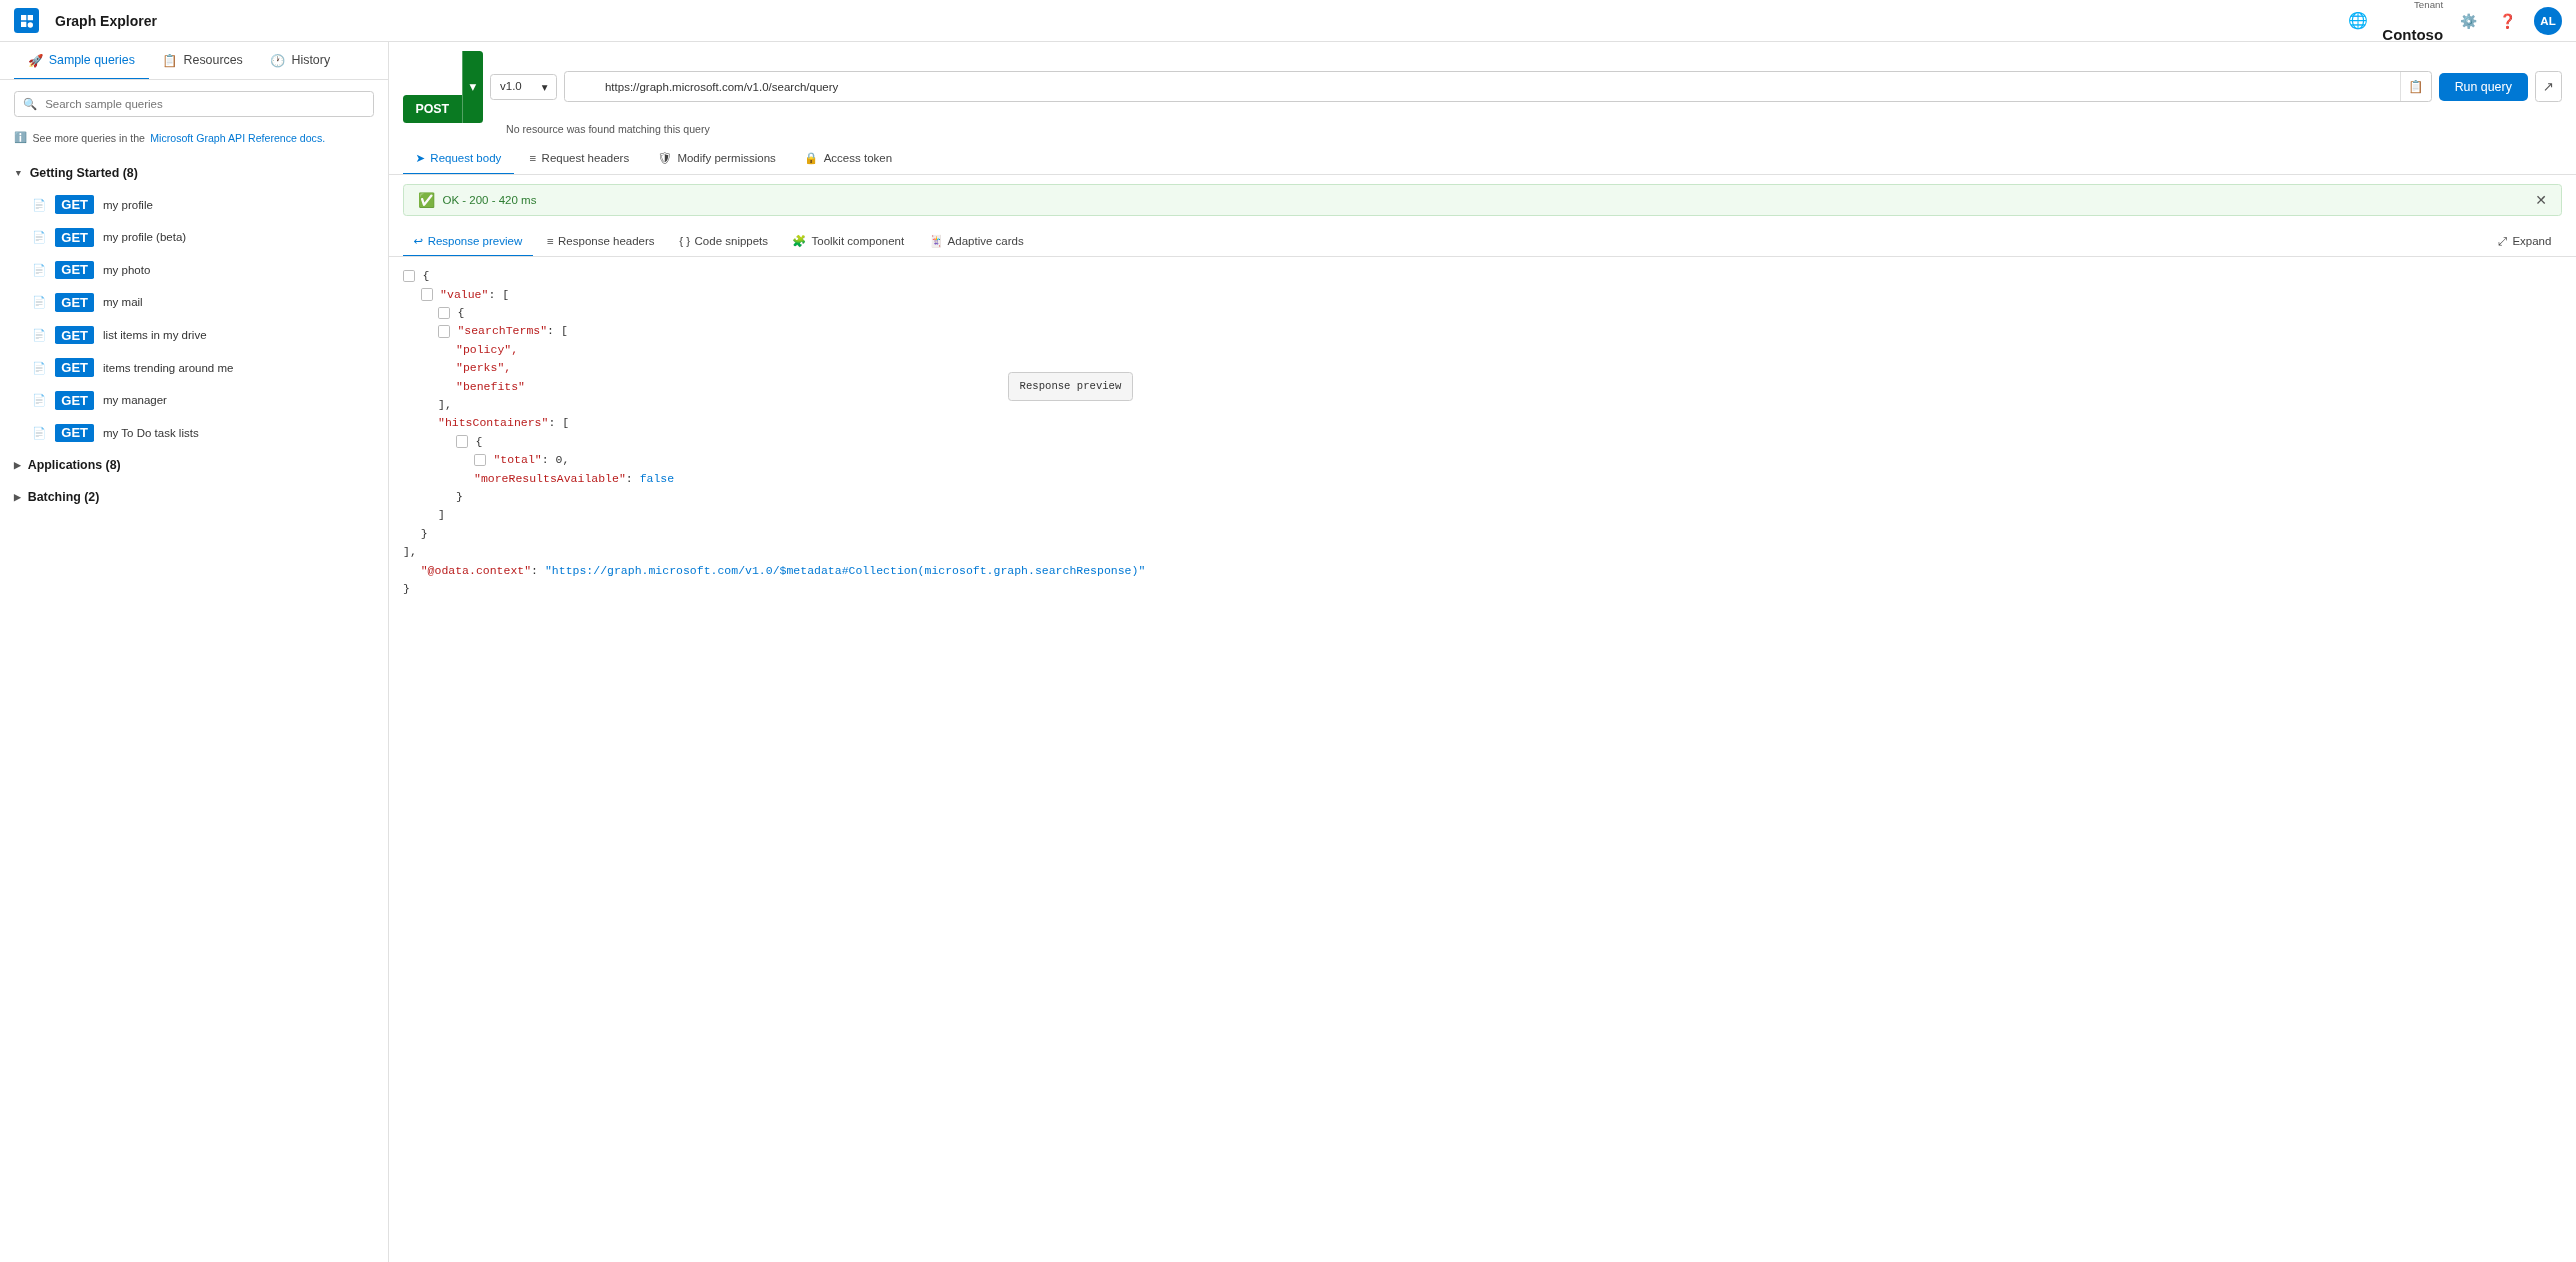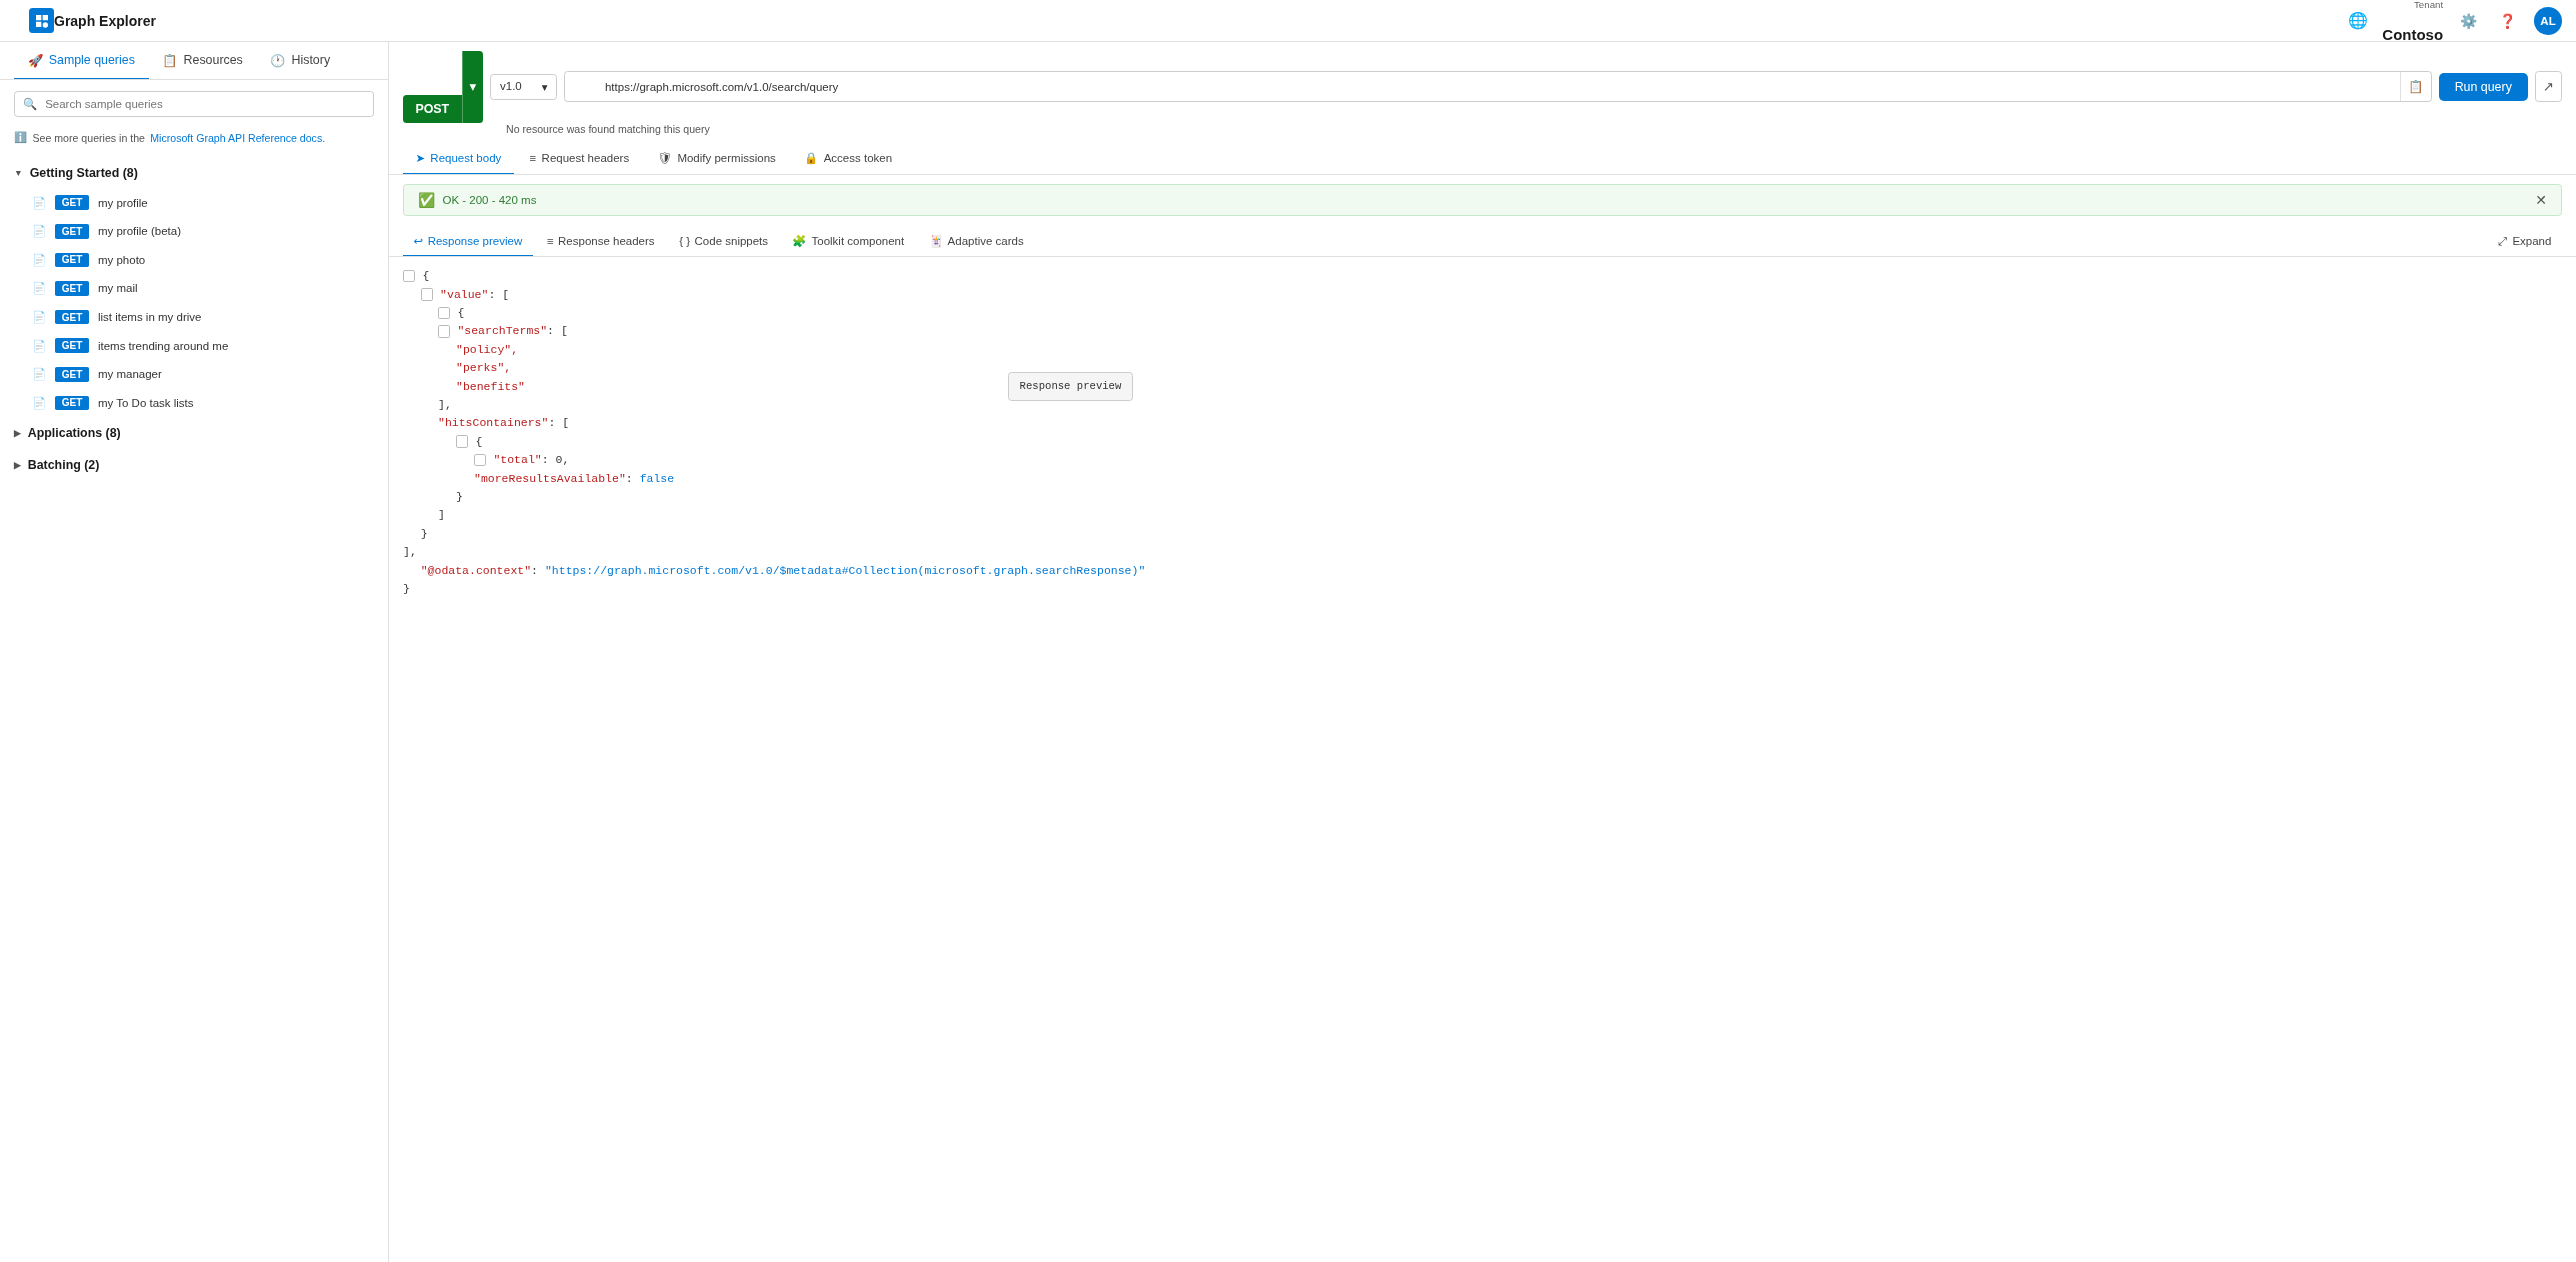--- a/index.html
+++ b/index.html
@@ -4,21 +4,21 @@
   <style>
     * { box-sizing: border-box; margin: 0; padding: 0; }
     body { font-family: 'Segoe UI', Arial, sans-serif; font-size: 12.4px; background: #fff; color: #333; height: 100vh; display: flex; flex-direction: column; overflow: hidden; }
 
     
     .top-nav {
       display: flex; align-items: center; justify-content: space-between;
       background: #fff; border-bottom: 0.9px solid #e0e0e0;
       padding: 0 14px; height: 42px; flex-shrink: 0;
     }
-    .top-nav-left { display: flex; align-items: center; gap: 0; margin-left: 15px; }
+    .top-nav-left { display: flex; align-items: center; gap: 16px; }
     .app-icon { width: 25px; height: 25px; background: #0078d4; border-radius: 3.5px; display: flex; align-items: center; justify-content: center; }
     .app-icon svg { width: 16px; height: 16px; fill: white; }
     .app-title { font-size: 14px; font-weight: 600; color: #1a1a1a; }
     .top-nav-right { display: flex; align-items: center; gap: 14px; }
     .tenant-info { text-align: right; }
     .tenant-label { font-size: 9.7px; color: #666; }
     .tenant-name { font-size: 15px; font-weight: 600; color: #1a1a1a; margin-top: 16px; }
     .nav-icon-btn { background: none; border: none; cursor: pointer; padding: 3.5px; border-radius: 3.5px; color: #444; font-size: 14px; }
     .avatar { width: 28px; height: 28px; background: #0078d4; border-radius: 50%; display: flex; align-items: center; justify-content: center; color: white; font-size: 11.5px; font-weight: 600; cursor: pointer; }
     .globe-icon { font-size: 16px; color: #555; cursor: pointer; }
@@ -43,21 +43,21 @@
     
     .info-bar { padding: 3.5px 14px 8.8px; display: flex; align-items: center; gap: 5.3px; font-size: 10.6px; color: #555; flex-shrink: 0; }
     .info-bar a { color: #0078d4; text-decoration: none; }
 
     
     .query-list { flex: 1; overflow-y: auto; padding: 3.5px 0; }
     .category-header { display: flex; align-items: center; gap: 7px; padding: 8.8px 14px; cursor: pointer; font-size: 12.4px; font-weight: 600; color: #1a1a1a; }
     .chevron { font-size: 8.8px; color: #555; }
     .query-item { display: flex; align-items: center; padding: 7px 14px 7px 32px; gap: 8.8px; cursor: pointer; }
     .query-item-icon { color: #0078d4; font-size: 11.5px; }
-    .method-badge { background: #0078d4; color: white; font-size: 10px; font-weight: 600; padding: 1.8px 6.2px; border-radius: 1.8px; min-width: 34px; text-align: center; }
+    .method-badge { background: #0078d4; color: white; font-size: 13px; font-weight: 600; padding: 1.8px 6.2px; border-radius: 1.8px; min-width: 34px; text-align: center; }
     .query-label { font-size: 11.5px; color: #333; }
 
     
     .right-panel { flex: 1; display: flex; flex-direction: column; overflow: hidden; }
 
     
     .query-bar { display: flex; align-items: center; padding: 10.6px 14px; gap: 7px; border-bottom: 0.9px solid #e0e0e0; flex-shrink: 0; }
     .post-btn { background: #0a7a22; color: white; border: none; border-radius: 3.5px 0 0 3.5px; padding: 7px 12.4px; font-size: 12.4px; font-weight: 600; cursor: pointer; display: flex; align-items: center; gap: 3.5px; margin-top: 44px; }
     .post-btn-arrow { background: #0a7a22; color: white; border: none; border-left: 0.9px solid rgba(255,255,255,0.3); border-radius: 0 3.5px 3.5px 0; padding: 7px 7px; cursor: pointer; }
     .version-select { display: flex; border: 0.9px solid #ccc; border-radius: 3.5px; padding: 5.3px 8.8px; gap: 20px; font-size: 11.5px; cursor: pointer; background: white; }

